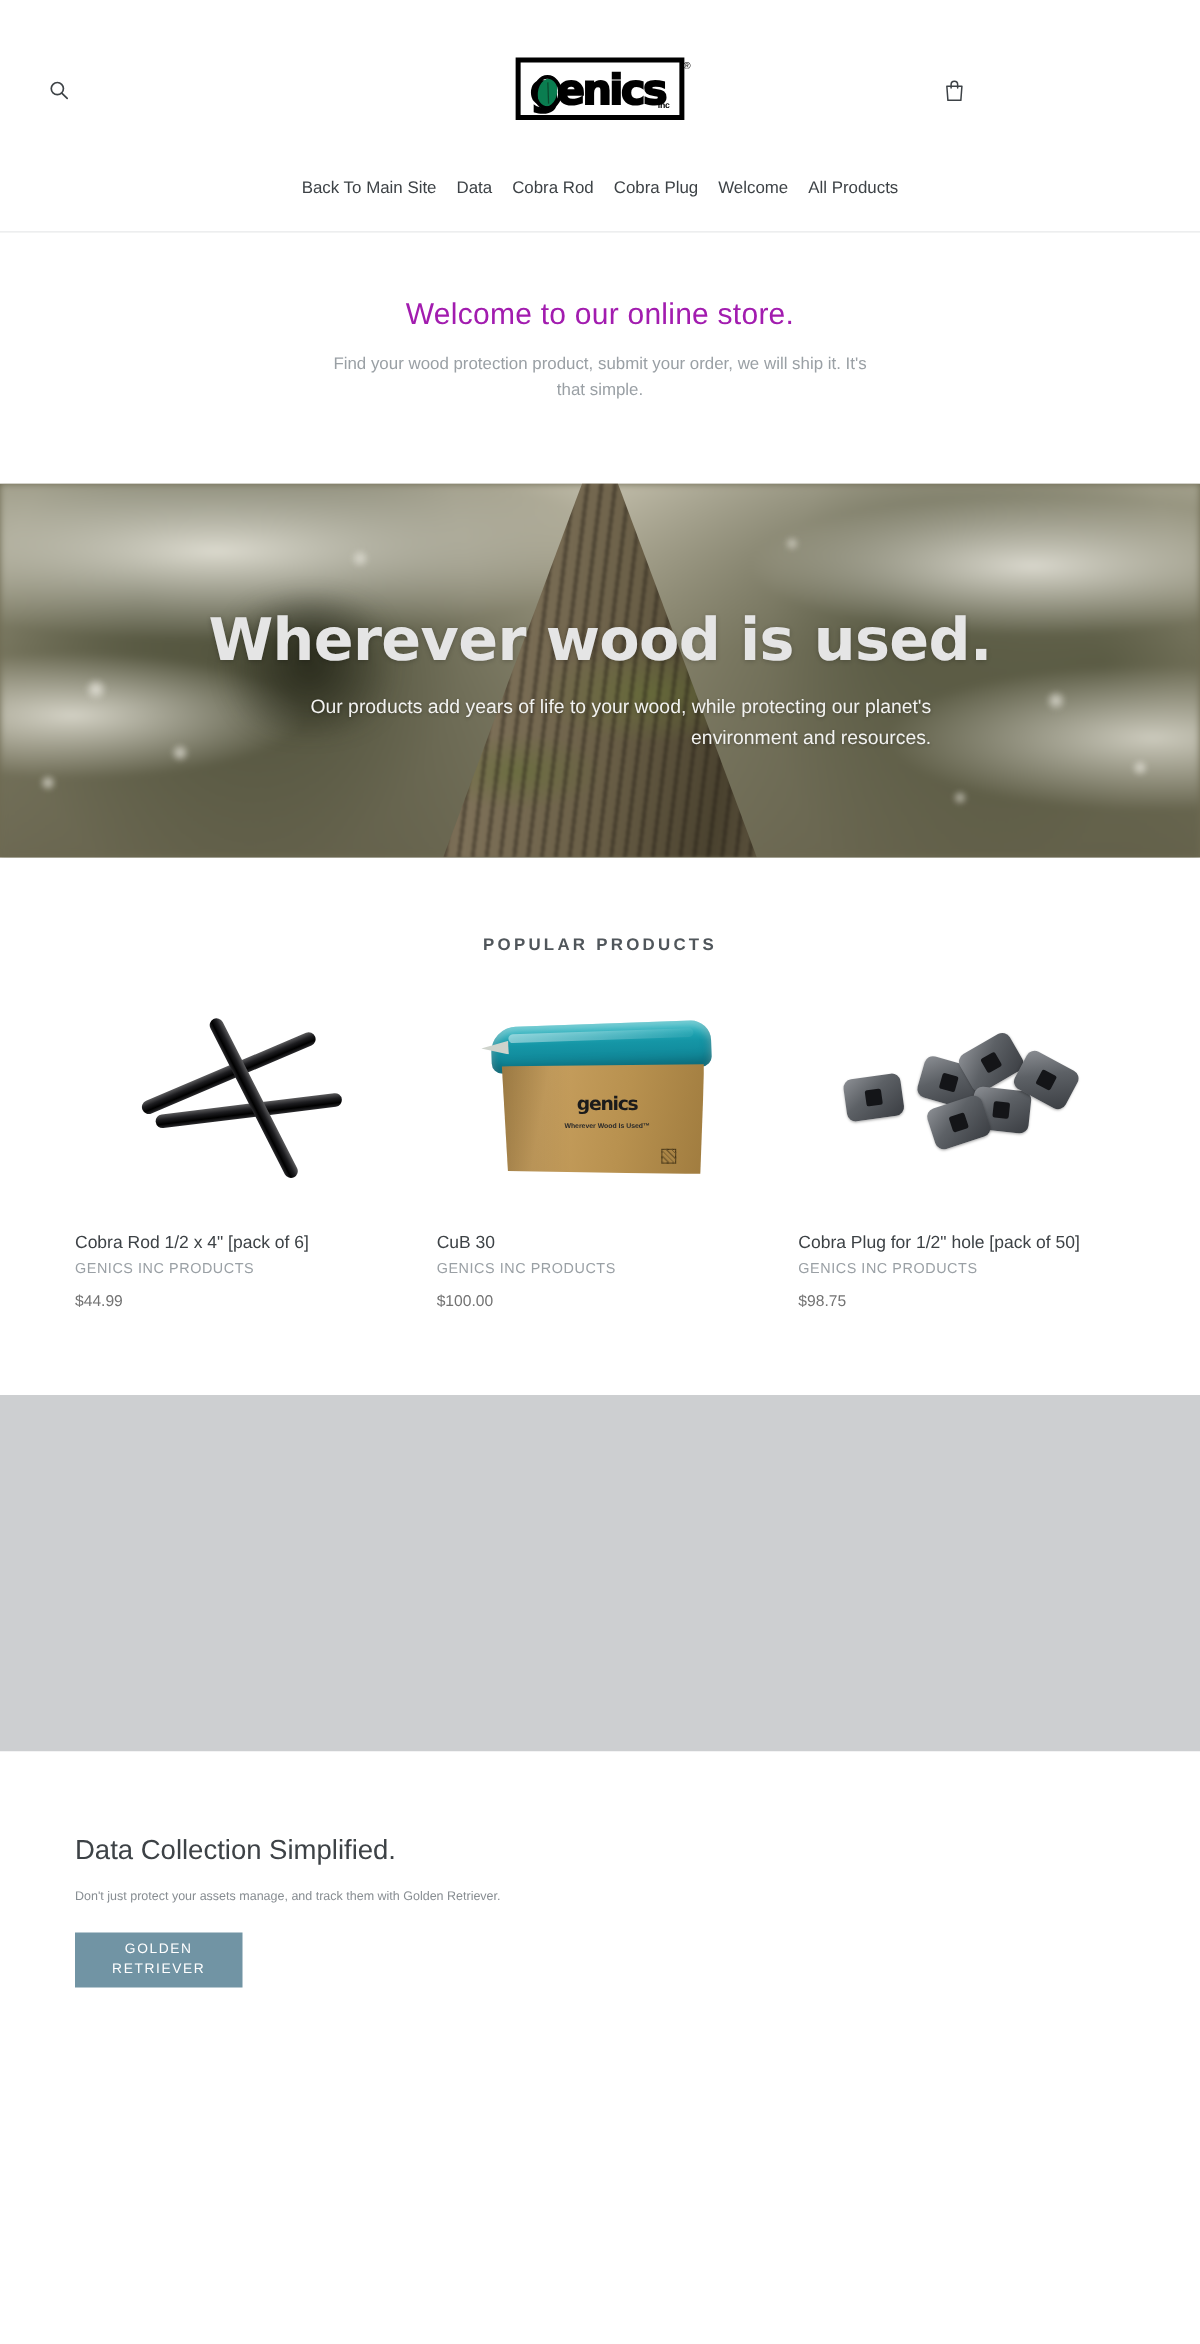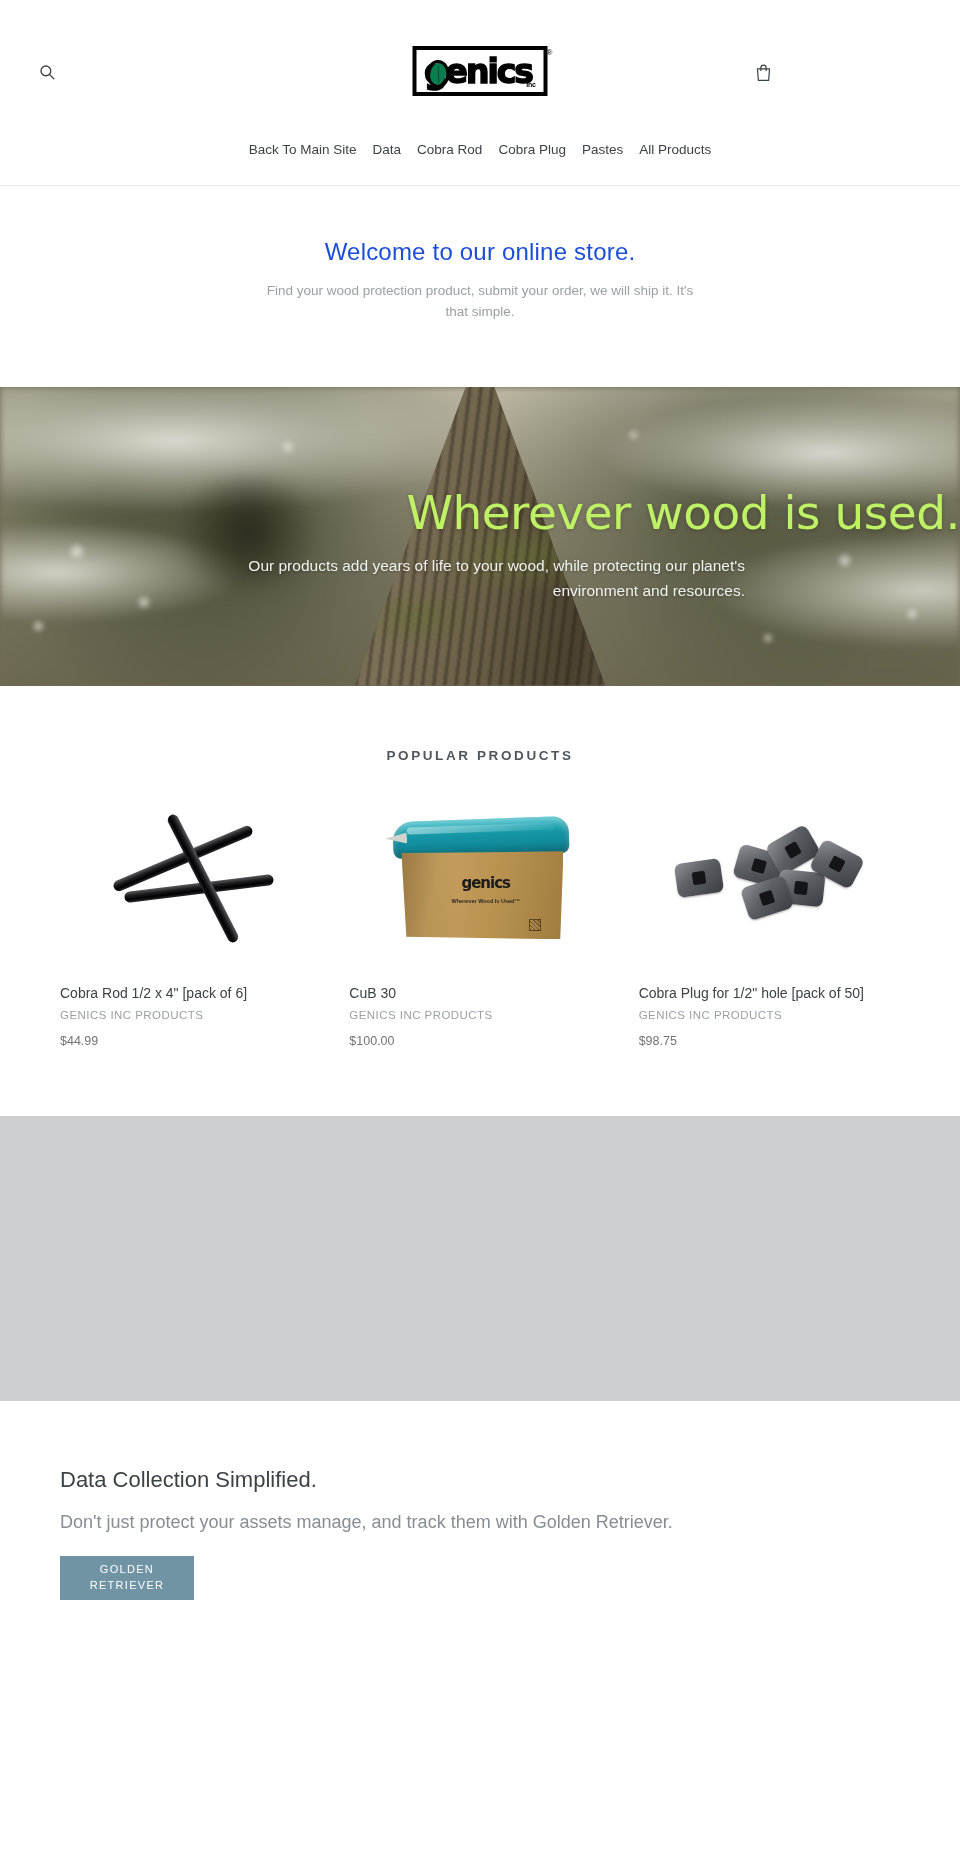--- a/index.html
+++ b/index.html
@@ -134,21 +134,21 @@
   }
 
   
   .welcome {
     padding: 52px 0 64px;
     text-align: center;
   }
   .welcome h1 {
     font-size: 24px;
     font-weight: normal;
-    color: #1d4ed8;
+    color: #a21caf;
     letter-spacing: 0.2px;
     margin-bottom: 15px;
   }
   .welcome p {
     font-size: 13.5px;
     color: #9aa0a5;
     line-height: 1.55;
     max-width: 430px;
     margin: 0 auto;
   }
@@ -216,26 +216,25 @@
   }
   .hero-content {
     position: relative;
     z-index: 4;
     text-align: center;
     padding-top: 101px;
   }
   .hero-title {
     font-family: "DejaVu Sans", sans-serif;
     font-size: 47px;
-    font-weight: 400;
-    color: #bef264;
+    font-weight: 700;
+    color: #e5e5e5;
     letter-spacing: -0.5px;
     line-height: 1.05;
     text-shadow: 0 1px 4px rgba(0,0,0,.22);
-    text-align: right;
   }
   .hero-sub {
     margin: 17px auto 10px;
     max-width: 530px;
     font-size: 15.5px;
     color: #f2f2f0;
     line-height: 1.6;
     text-shadow: 0 1px 3px rgba(0,0,0,.3);
     text-align: right;
   }
@@ -399,21 +398,21 @@
 
   
   .data-section { padding: 66px 60px 0; }
   .data-title {
     font-size: 22px;
     font-weight: normal;
     color: #3d4246;
     margin-bottom: 19px;
   }
   .data-sub {
-    font-size: 18px;
+    font-size: 10px;
     color: #878d92;
     margin-bottom: 23px;
   }
   .gr-button {
     display: inline-flex;
     flex-direction: column;
     align-items: center;
     justify-content: center;
     width: 134px;
     height: 44px;
@@ -459,21 +458,21 @@
     </div>
 
   </div>
 </header>
 
 <nav class="site-nav">
   <a class="nav-item">Back To Main Site</a>
   <a class="nav-item">Data</a>
   <a class="nav-item">Cobra Rod</a>
   <a class="nav-item">Cobra Plug</a>
-  <a class="nav-item">Pastes</a>
+  <a class="nav-item">Welcome</a>
   <a class="nav-item">All Products</a>
 </nav>
 
 <section class="welcome">
   <h1>Welcome to our online store.</h1>
   <p>Find your wood protection product, submit your order, we will ship it. It's that simple.</p>
 </section>
 
 <section class="hero">
   <div class="hero-bg"></div>

